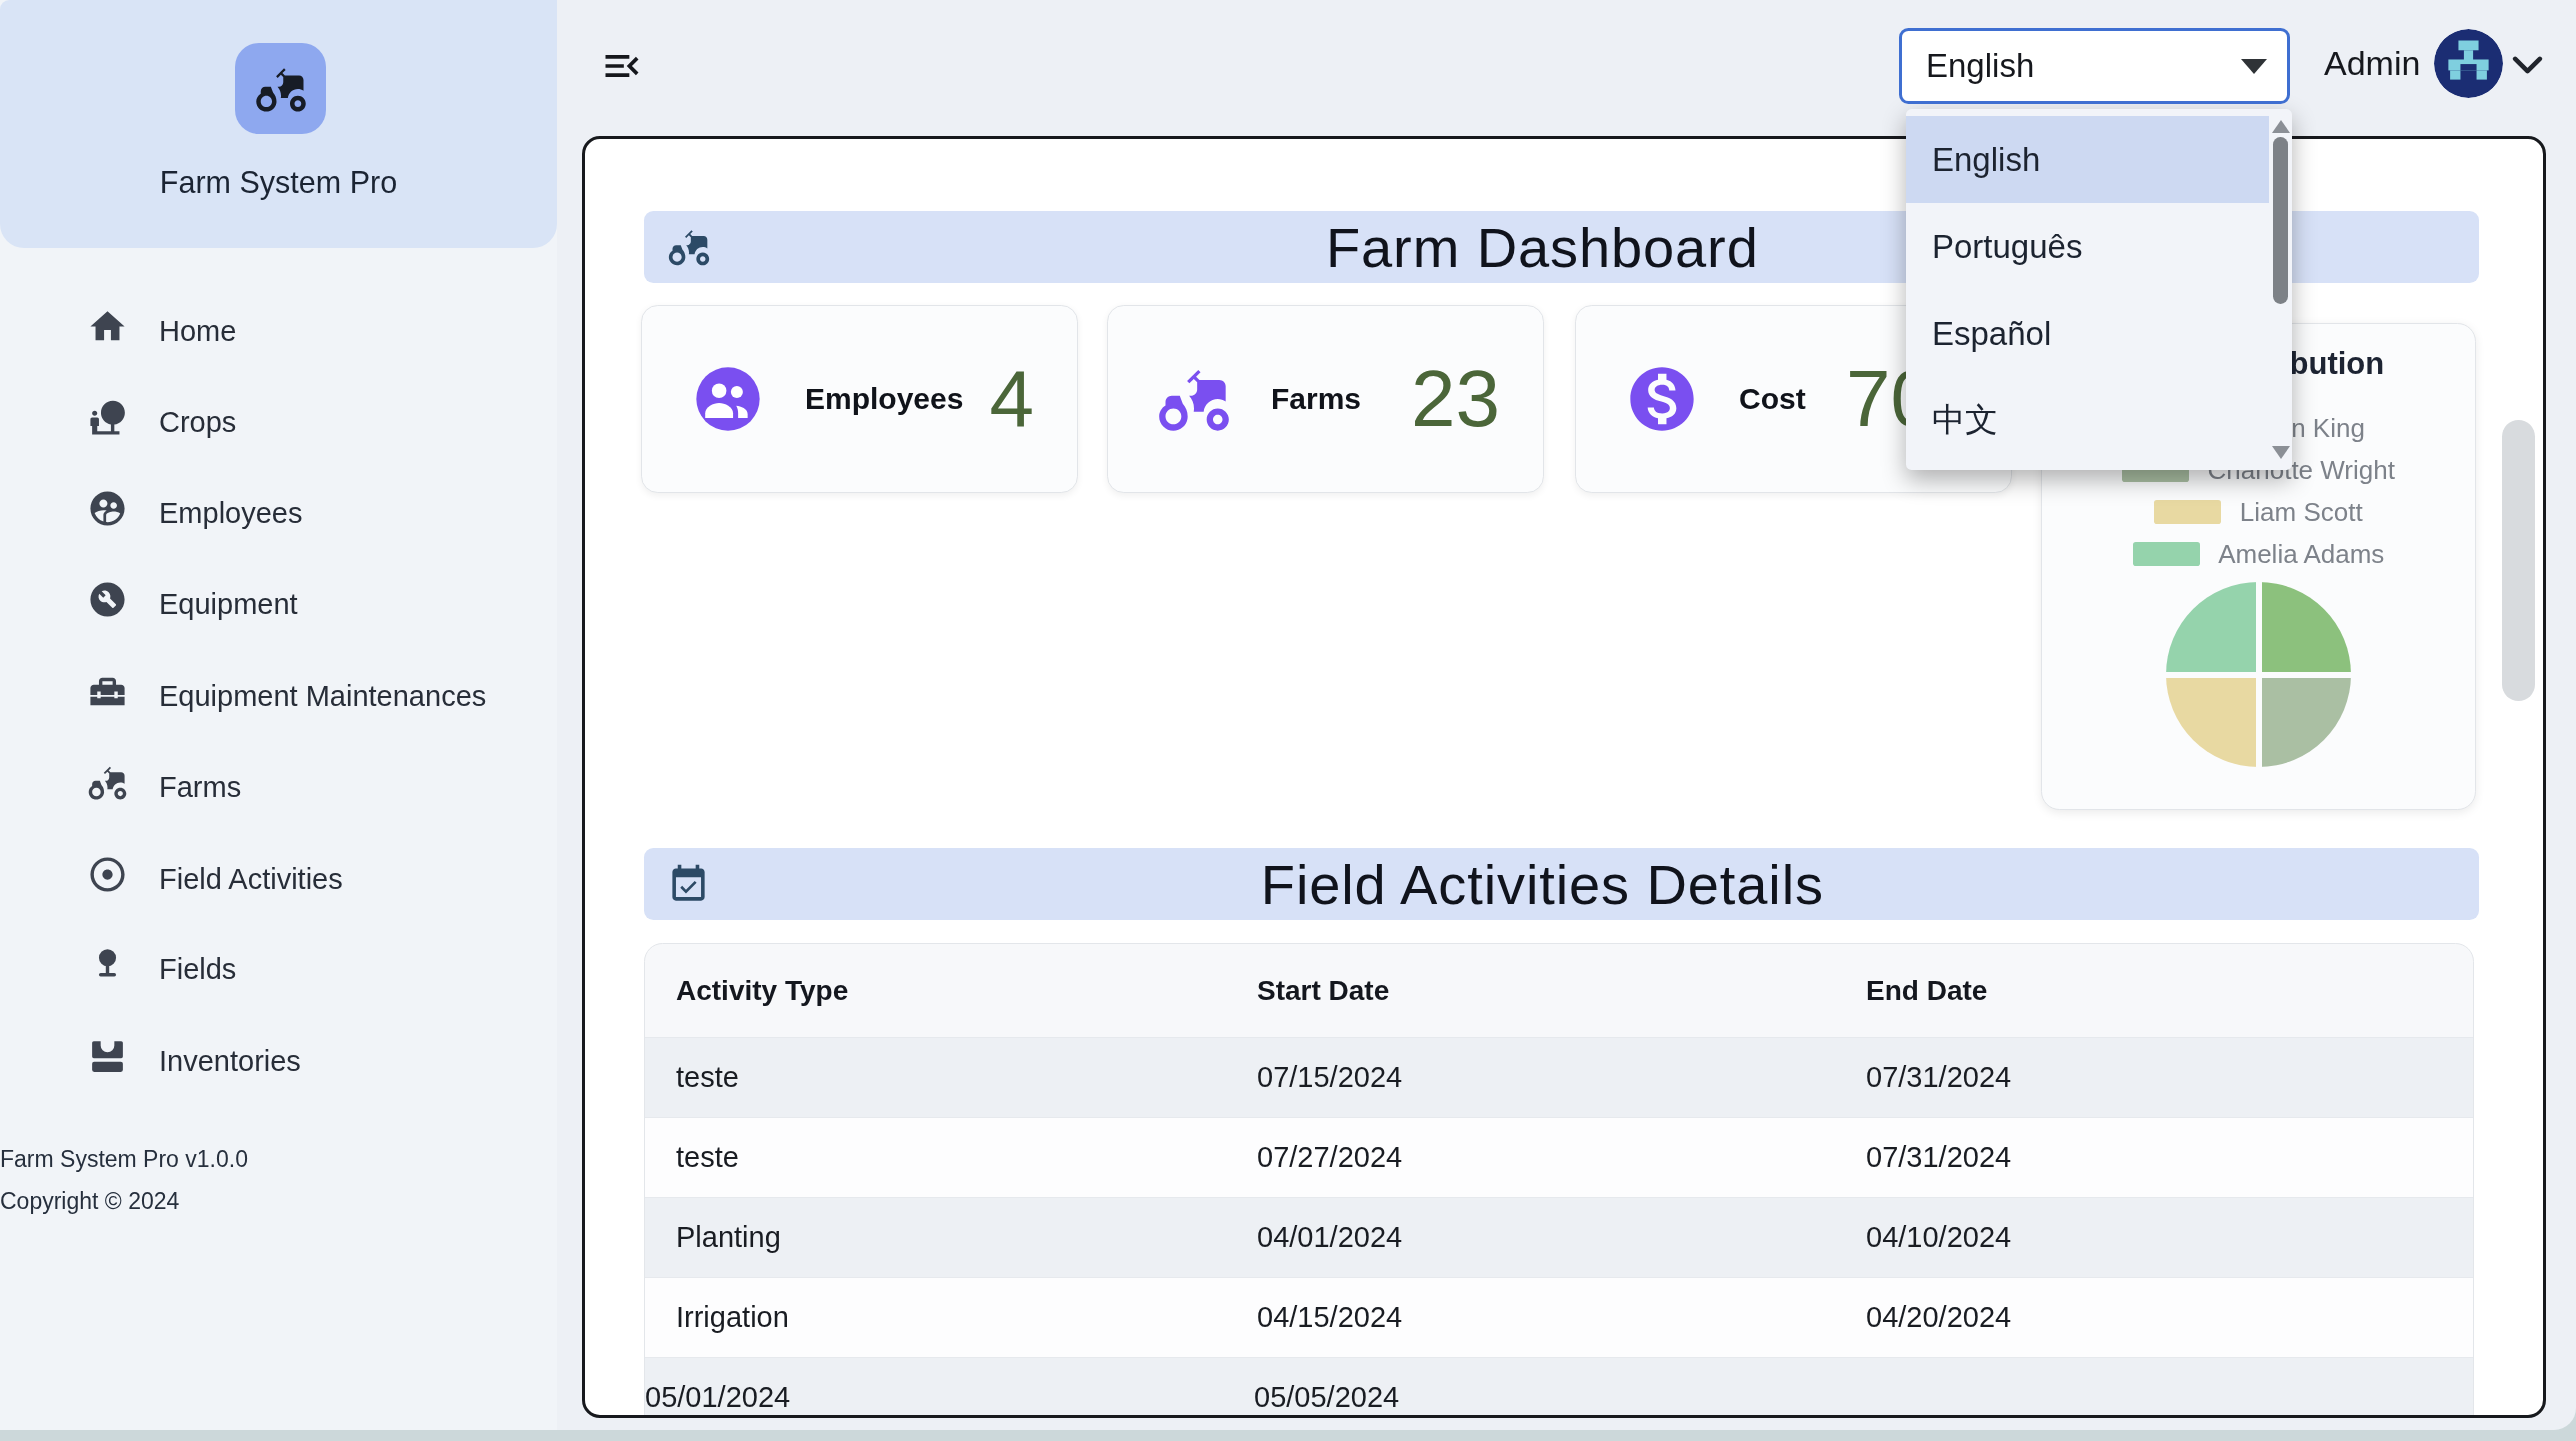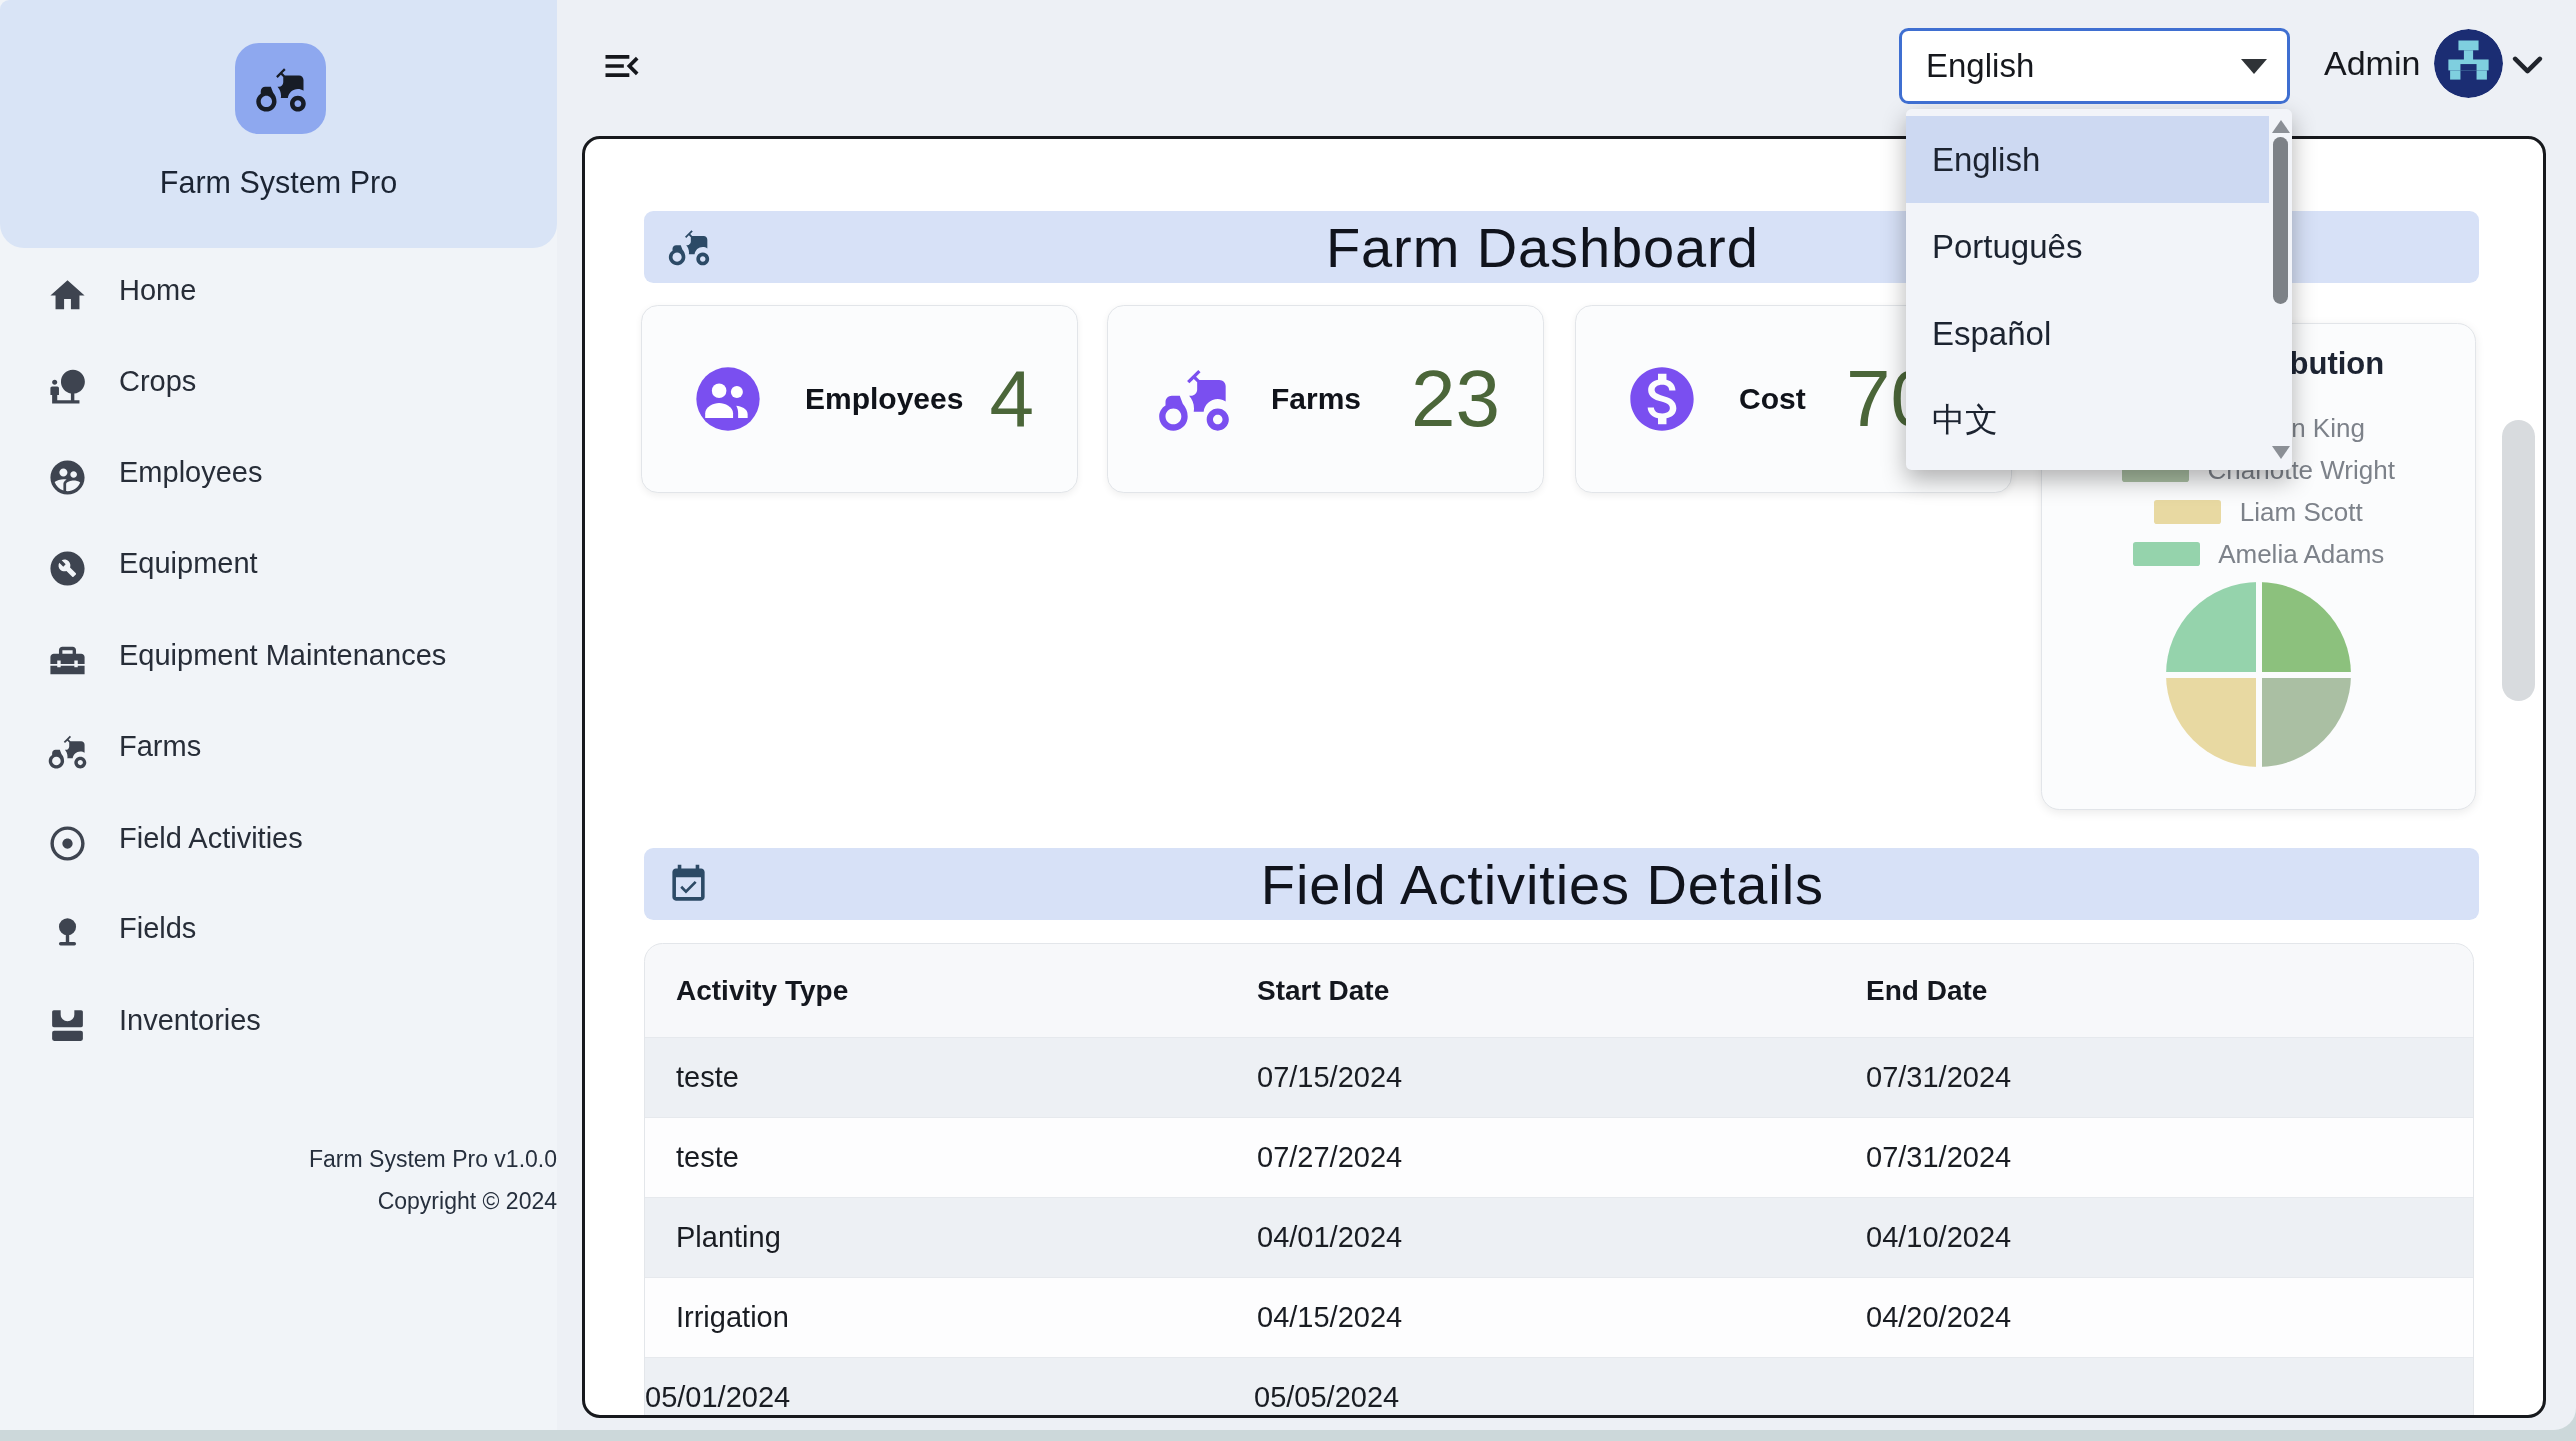--- a/index.html
+++ b/index.html
@@ -6,24 +6,24 @@
   body{font-family:"Liberation Sans",sans-serif;background:#9fb0b3;}
   .stage{position:relative;width:2576px;height:1442px;background:#ccd8da;overflow:hidden;}
   .sheet{position:absolute;left:0;top:0;width:2576px;height:1430px;background:#edf0f5;border-radius:0 0 22px 22px;}
   .abs{position:absolute;}
 
   
   .sidebar{left:0;top:0;width:557px;height:1430px;background:#f1f4f8;}
   .side-header{left:0;top:0;width:557px;height:248px;background:#d9e4f6;border-radius:9.3px 0 24px 24px;}
   .logo-tile{left:235px;top:43px;width:91px;height:91px;background:#8ea8ef;border-radius:24px;display:flex;align-items:center;justify-content:center;color:#171c26;}
   .app-title{left:0;top:165px;width:557px;text-align:center;font-size:30.5px;font-weight:500;color:#1b2433;}
-  .nav-item{left:0;width:557px;height:74px;display:flex;align-items:flex-start;color:#3e4450;cursor:pointer;}
+  .nav-item{left:0;width:557px;height:74px;display:flex;align-items:flex-end;color:#3e4450;cursor:pointer;padding-left:40px;}
   .nav-item .nicon{width:43px;height:43px;margin-left:46px;display:flex;align-items:center;justify-content:center;}
   .nav-item .nlabel{margin-left:30px;font-size:29px;font-weight:500;color:#272d38;}
-  .side-foot{left:0;width:557px;text-align:right;color:#262f3d;font-size:23px;}
+  .side-foot{left:0;width:557px;text-align:left;color:#262f3d;font-size:23px;}
 
   
   .menu-btn{left:600px;top:44px;width:44px;height:44px;color:#15171c;cursor:pointer;}
   .admin-label{left:2324px;top:44px;font-size:34px;color:#16181d;}
   .avatar{left:2434px;top:29px;width:69px;height:69px;border-radius:50%;overflow:hidden;}
   .user-chevron{left:2509px;top:50px;width:37px;height:30px;color:#20242b;}
 
   
   .panel{left:582px;top:136px;width:1964px;height:1282px;background:#ffffff;border:3.7px solid #17191d;border-radius:18px;overflow:hidden;box-sizing:border-box;}
   .banner{left:59px;width:1835px;height:72px;background:#d7e1f7;border-radius:9.3px;display:flex;align-items:center;}

